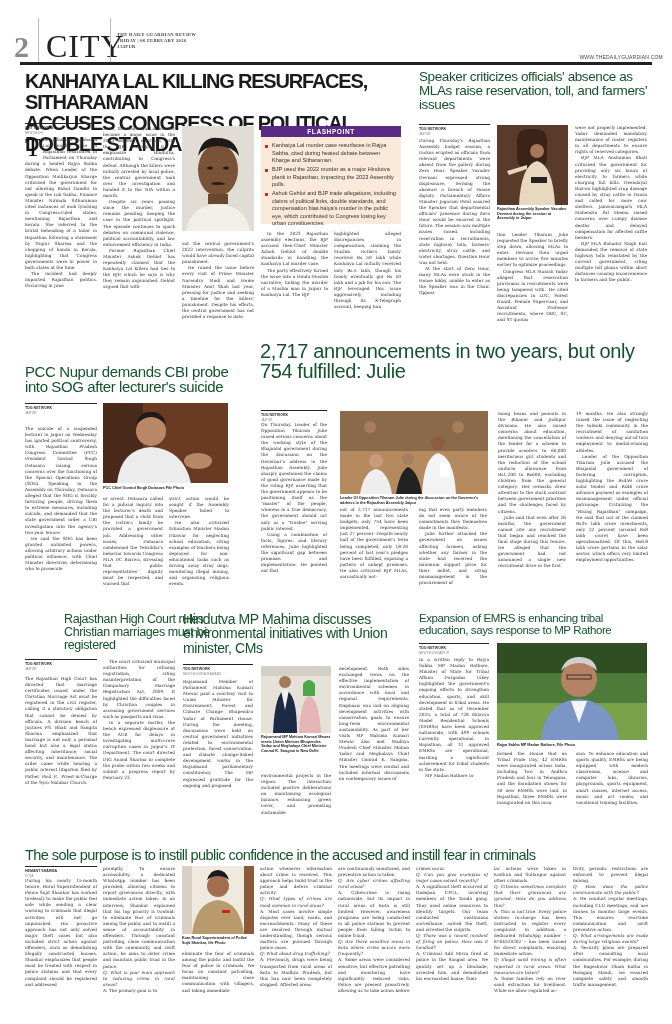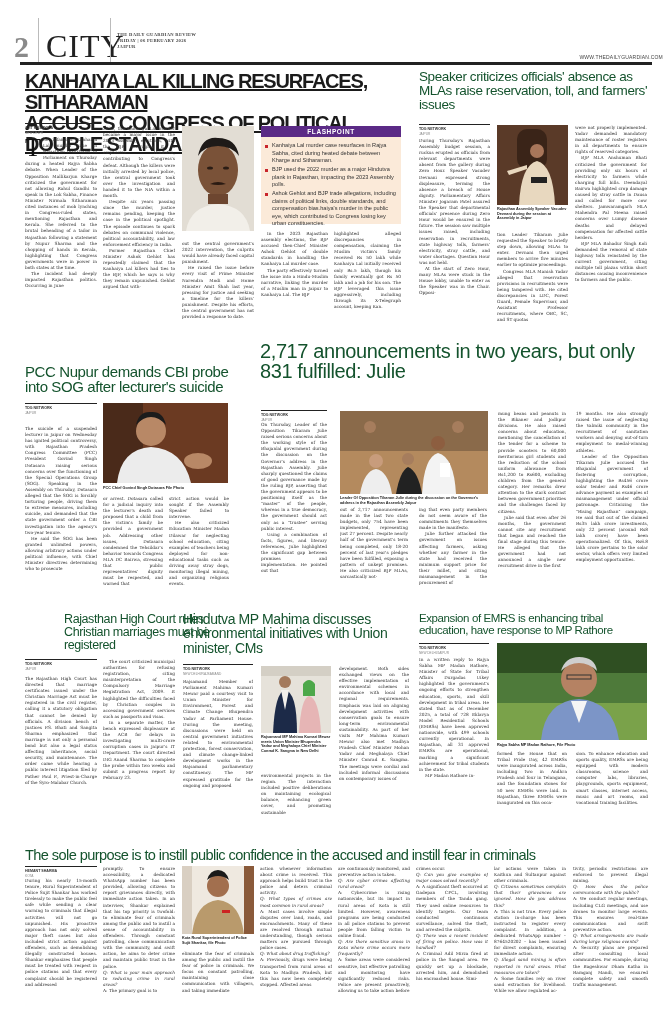--- a/index.html
+++ b/index.html
@@ -41,21 +41,21 @@
 <div class="abs masthead-city">CITY</div>
 <div class="abs mast-div2"></div>
 <div class="abs mast-meta">
   <div>THE DAILY GUARDIAN REVIEW</div>
   <div>FRIDAY | 06 FEBRUARY 2026</div>
   <div>JAIPUR</div>
 </div>
 <div class="abs site-url">WWW.THEDAILYGUARDIAN.COM</div>
 <div class="abs top-rule"></div>
 
-<div class="abs hl-cond" style="left:25px; top:71px; width:380px; font-size:20px; line-height:21px;text-decoration:underline;">
+<div class="abs hl-cond" style="left:25px; top:71px; width:380px; font-size:20px; line-height:21px;">
   <div>KANHAIYA LAL KILLING RESURFACES, SITHARAMAN</div>
   <div>ACCUSES CONGRESS OF POLITICAL DOUBLE STANDARDS</div>
 </div>
 <div class="abs" style="left:25px; top:123px; width:72px;">
   <div class="byline-bar"></div>
   <div class="byline">AJIT MAINDOLA</div>
   <div class="byline-loc">NEW DELHI</div>
 </div>
 <div class="abs col" style="left:25px; top:137px; width:72px; height:188px;">
   <p class="noind"><span class="dropcap">T</span><span>he infamous Kanhaiya Lal murder case in Rajasthan resurfaced in Parliament on Thursday during a heated Rajya Sabha debate. When Leader of the Opposition Mallikarjun Kharge criticized the government for not allowing Rahul Gandhi to speak in the Lok Sabha, Finance Minister Nirmala Sitharaman cited instances of mob lynching in Congress-ruled states, mentioning Rajasthan and Kerala. She referred to the brutal beheading of a tailor in Rajasthan following a statement by Nupur Sharma and the chopping of hands in Kerala, highlighting that Congress governments were in power in both states at the time.</span></p>
@@ -152,21 +152,21 @@
 </div>
 <div class="abs cap" style="left:103px; top:486px; width:125px;">PCC Chief Govind Singh Dotasara File Photo</div>
 <div class="abs col" style="left:103px; top:496px; width:60px; height:90px;">
   <p class="noind">or arrest. Dotasara called for a judicial inquiry into the lecturer's death and proposed that a child from the victim's family be provided a government job. Addressing other issues, Dotasara condemned the Tehsildar's behavior towards Congress MLA DC Bairwa, stressing that public representatives' dignity must be respected, and warned that</p>
 </div>
 <div class="abs col" style="left:169px; top:496px; width:60px; height:90px;">
   <p class="noind">strict action would be sought if the Assembly Speaker failed to intervene.</p>
   <p>He also criticized Education Minister Madan Dilawar for neglecting school education, citing examples of teachers being deployed for non-educational tasks such as driving away stray dogs, monitoring illegal mining, and organizing religious events.</p>
 </div>
 
-<div class="abs hl-serif" style="left:260px; top:341px; width:390px; font-size:20px;">2,717 announcements in two years, but only 831 fulfilled: Julie</div>
+<div class="abs hl-serif" style="left:260px; top:341px; width:390px; font-size:20px;">2,717 announcements in two years, but only 754 fulfilled: Julie</div>
 <div class="abs" style="left:261px; top:410px; width:66px;">
   <div class="byline-bar"></div>
   <div class="byline">TDG NETWORK</div>
   <div class="byline-loc">JAIPUR</div>
 </div>
 <div class="abs col" style="left:261px; top:422px; width:66px; height:166px;">
   <p class="noind">On Thursday, Leader of the Opposition Tikaram Julie raised serious concerns about the working style of the Bhajanlal government during the discussion on the Governor's address in the Rajasthan Assembly. Julie sharply questioned the claims of good governance made by the ruling BJP, asserting that the government appears to be positioning itself as the "master" of the people, whereas in a true democracy, the government should act only as a "trustee" serving public interest.</p>
   <p>Using a combination of facts, figures, and literary references, Julie highlighted the significant gap between promises and implementation. He pointed out that</p>
 </div>
 <div class="abs photo" style="left:340px; top:411px; width:148px; height:83px;">
@@ -237,21 +237,21 @@
   </svg>
 </div>
 <div class="abs cap" style="left:261px; top:735px; width:70px;">Rajsamand MP Mahima Kumari Mewar meets Union Minister Bhupendra Yadav and Meghalaya Chief Minister Conrad K. Sangma in New Delhi</div>
 <div class="abs col" style="left:261px; top:773px; width:70px; height:71px;">
   <p class="noind">environmental projects in the region. The interaction included positive deliberations on maintaining ecological balance, enhancing green cover, and promoting sustainable</p>
 </div>
 <div class="abs col" style="left:339px; top:666px; width:70px; height:178px;">
   <p class="noind">development. Both sides exchanged views on the effective implementation of environmental schemes in accordance with local and regional requirements. Emphasis was laid on aligning development activities with conservation goals to ensure long-term environmental sustainability. As part of her visits MP Mahima Kumari Mewar also met Madhya Pradesh Chief Minister Mohan Yadav and Meghalaya Chief Minister Conrad K. Sangma. The meetings were cordial and included informal discussions on contemporary issues of</p>
 </div>
 
-<div class="abs hl-serif" style="left:419px; top:613px; width:235px; font-size:11.5px;">Expansion of EMRS is enhancing tribal education, have response to MP Rathore</div>
+<div class="abs hl-serif" style="left:419px; top:613px; width:235px; font-size:11.5px;">Expansion of EMRS is enhancing tribal education, says response to MP Rathore</div>
 <div class="abs" style="left:419px; top:643px; width:70px;">
   <div class="byline-bar"></div>
   <div class="byline">TDG NETWORK</div>
   <div class="byline-loc">NEW DELHI/JAIPUR</div>
 </div>
 <div class="abs col" style="left:419px; top:657px; width:70px; height:187px;">
   <p class="noind">In a written reply to Rajya Sabha MP Madan Rathore, Minister of State for Tribal Affairs Durgadas Uikey highlighted the government's ongoing efforts to strengthen education, sports, and skill development in tribal areas. He stated that as of December 2025, a total of 728 Eklavya Model Residential Schools (EMRSs) have been approved nationwide, with 499 schools currently operational. In Rajasthan, all 31 approved EMRSs are operational, marking a significant achievement for tribal students in the state.</p>
   <p>MP Madan Rathore in-</p>
 </div>
 <div class="abs photo" style="left:497px; top:643px; width:150px; height:97px;">

